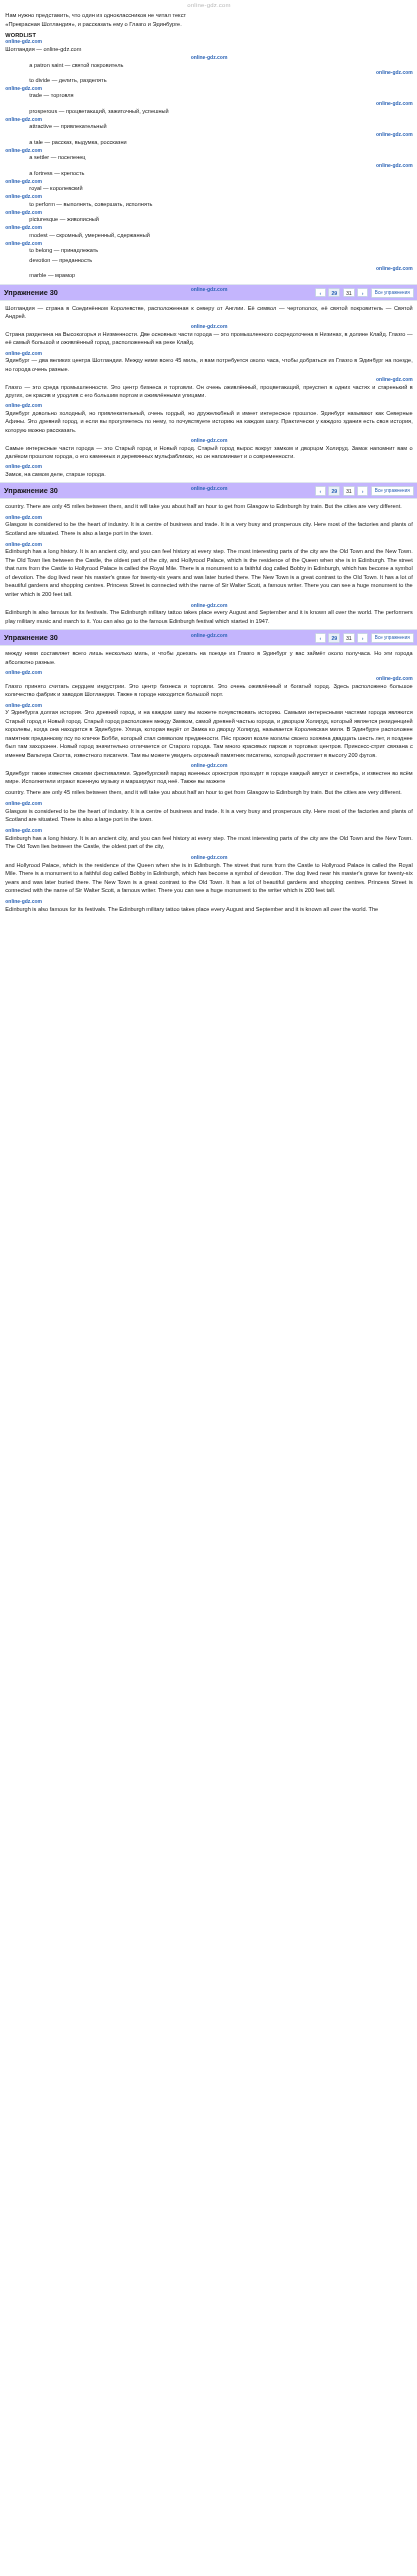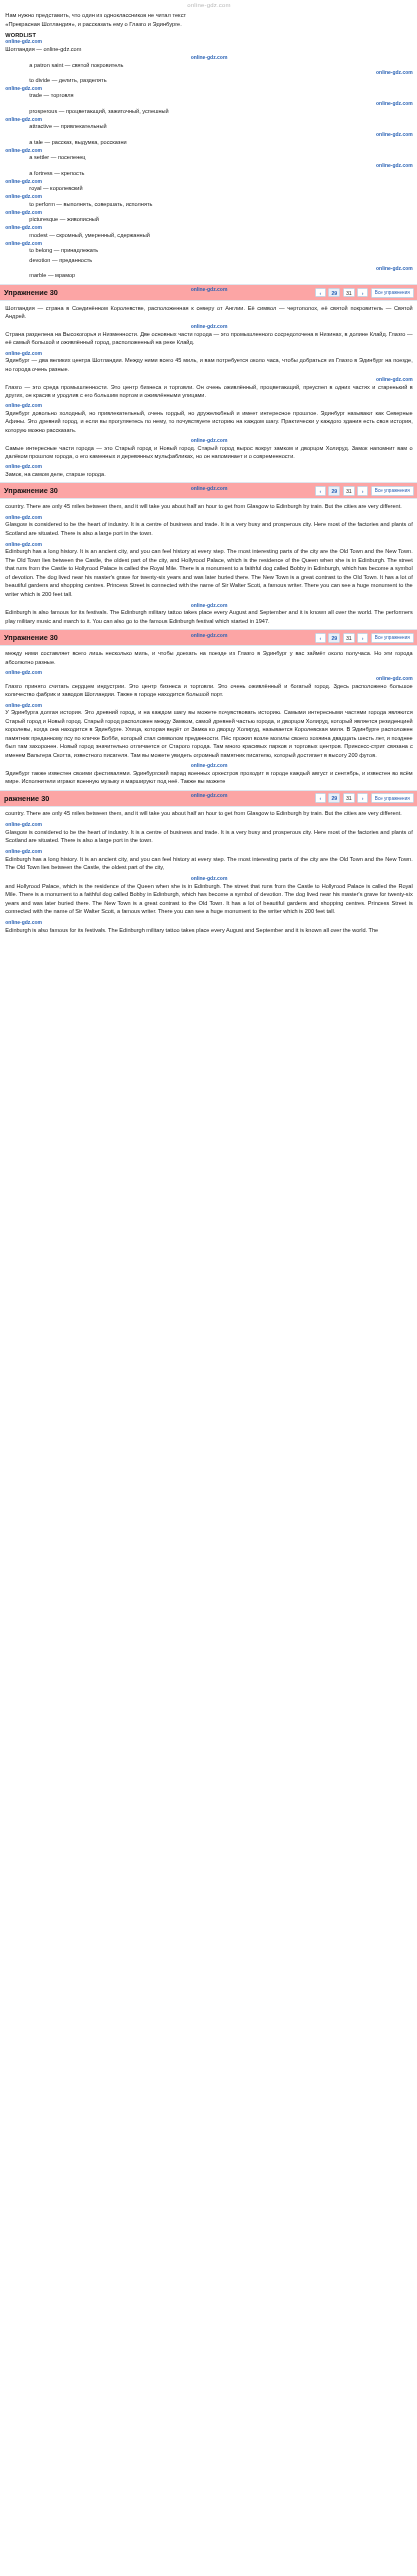--- a/index.html
+++ b/index.html
@@ -56,21 +56,21 @@
     font-size: 5px;
     font-weight: bold;
     white-space: nowrap;
   }
   .wm-l { display: block; }
   .wm-c { display: block; text-align: center; }
   .wm-r { display: block; text-align: right; }
   .wm-pad { padding-left: 24px; }
 
   .ex-bar {
-    background: #fca5a5;
+    background: #c4b5fd;
     border-top: 0.7px solid #dfe6ee;
     border-bottom: 0.7px solid #dfe6ee;
     height: 17px;
     display: flex;
     align-items: center;
     padding: 0 4px;
     margin: 4px 0 2.6px 0;
     position: relative;
     text-align: right;
   }
@@ -288,31 +288,20 @@
     <p>между ними составляет всего лишь несколько миль, и чтобы доехать на поезде из Глазго в Эдинбург у вас займёт около получаса. Но эти города абсолютно разные.</p>
     <div class="wm-left-line">online-gdz.com</div>
     <div class="wm-right-line">online-gdz.com</div>
     <p>Глазго принято считать сердцем индустрии. Это центр бизнеса и торговли. Это очень оживлённый и богатый город. Здесь расположено большое количество фабрик и заводов Шотландии. Также в городе находится большой порт.</p>
     <div class="wm-left-line">online-gdz.com</div>
     <p>У Эдинбурга долгая история. Это древний город, и на каждом шагу вы можете почувствовать историю. Самыми интересными частями города являются Старый город и Новый город. Старый город расположен между Замком, самой древней частью города, и дворцом Холируд, который является резиденцией королевы, когда она находится в Эдинбурге. Улица, которая ведёт от Замка ко дворцу Холируд, называется Королевская миля. В Эдинбурге расположен памятник преданному псу по кличке Бобби, который стал символом преданности. Пёс прожил возле могилы своего хозяина двадцать шесть лет, и позднее был там захоронен. Новый город значительно отличается от Старого города. Там много красивых парков и торговых центров. Принсесс-стрит связана с именем Вальтера Скотта, известного писателя. Там вы можете увидеть огромный памятник писателю, который достигает в высоту 200 футов.</p>
     <div class="wm-center-line">online-gdz.com</div>
     <p>Эдинбург также известен своими фестивалями. Эдинбургский парад военных оркестров проходит в городе каждый август и сентябрь, и известен во всём мире. Исполнители играют военную музыку и маршируют под неё. Также вы можете</p>
   </div>
 
-  <div class="ex-bar">
-    <div class="ex-title">ражнение 30</div>
-    <div class="ex-wm">online-gdz.com</div>
-    <div class="ex-mid">
-      <span class="navbtn">‹</span>
-      <span class="numbox active">29</span>
-      <span class="numbox">31</span>
-      <span class="navbtn">›</span>
-      <span class="allbtn">Все упражнения</span>
-    </div>
-  </div>
 
   <div class="body-text eng-block">
     <p>country. There are only 45 miles between them, and it will take you about half an hour to get from Glasgow to Edinburgh by train. But the cities are very different.</p>
     <div class="wm-left-line">online-gdz.com</div>
     <p>Glasgow is considered to be the heart of industry. It is a centre of business and trade. It is a very busy and prosperous city. Here most of the factories and plants of Scotland are situated. There is also a large port in the town.</p>
     <div class="wm-left-line">online-gdz.com</div>
     <p>Edinburgh has a long history. It is an ancient city, and you can feel history at every step. The most interesting parts of the city are the Old Town and the New Town. The Old Town lies between the Castle, the oldest part of the city,</p>
     <div class="wm-center-line">online-gdz.com</div>
     <p>and Hollyrood Palace, which is the residence of the Queen when she is in Edinburgh. The street that runs from the Castle to Hollyrood Palace is called the Royal Mile. There is a monument to a faithful dog called Bobby in Edinburgh, which has become a symbol of devotion. The dog lived near his master's grave for twenty-six years and was later buried there. The New Town is a great contrast to the Old Town. It has a lot of beautiful gardens and shopping centres. Princess Street is connected with the name of Sir Walter Scott, a famous writer. There you can see a huge monument to the writer which is 200 feet tall.</p>
     <div class="wm-left-line">online-gdz.com</div>

